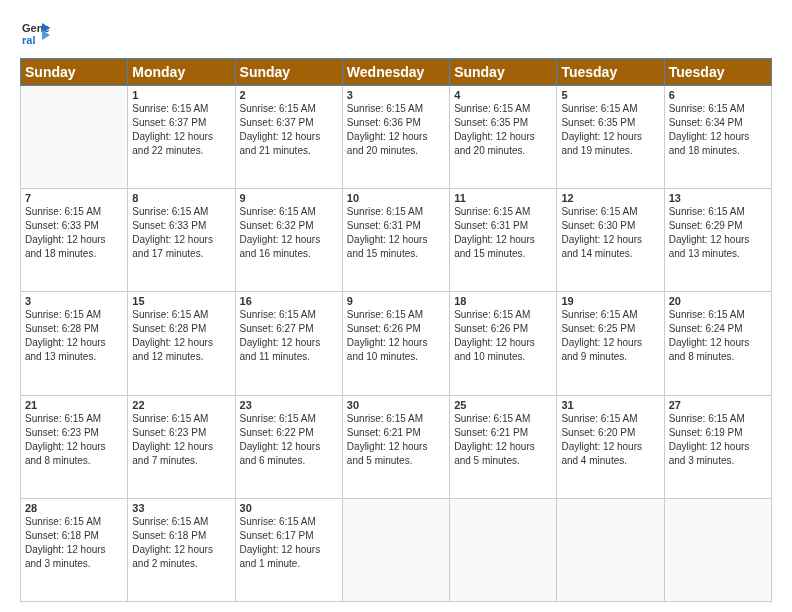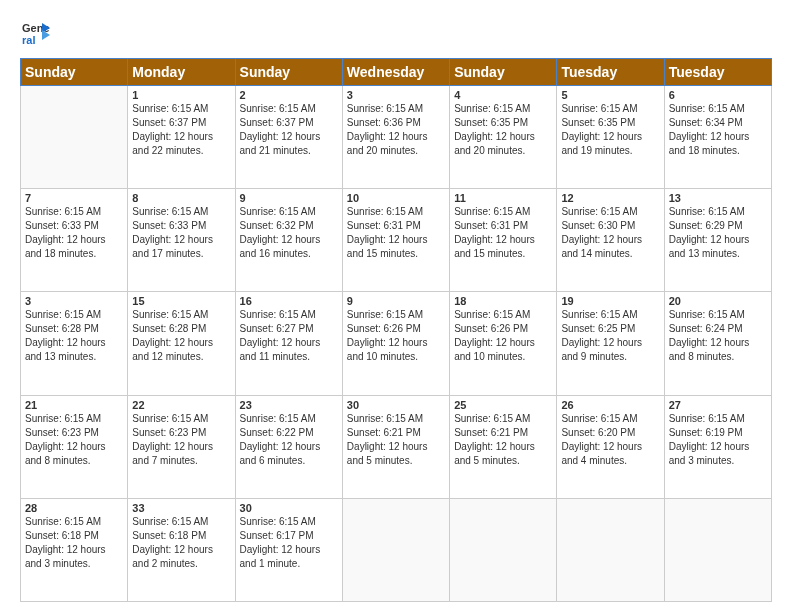--- a/index.html
+++ b/index.html
@@ -313,21 +313,21 @@
 and 5 minutes.</div>
           </td>
           <td>
             <span class="day-num">25</span>
             <div class="day-info" style="white-space: pre-line;">Sunrise: 6:15 AM
 Sunset: 6:21 PM
 Daylight: 12 hours
 and 5 minutes.</div>
           </td>
           <td>
-            <span class="day-num">26</span>
+            <span class="day-num">31</span>
             <div class="day-info" style="white-space: pre-line;">Sunrise: 6:15 AM
 Sunset: 6:20 PM
 Daylight: 12 hours
 and 4 minutes.</div>
           </td>
           <td>
             <span class="day-num">27</span>
             <div class="day-info" style="white-space: pre-line;">Sunrise: 6:15 AM
 Sunset: 6:19 PM
 Daylight: 12 hours

